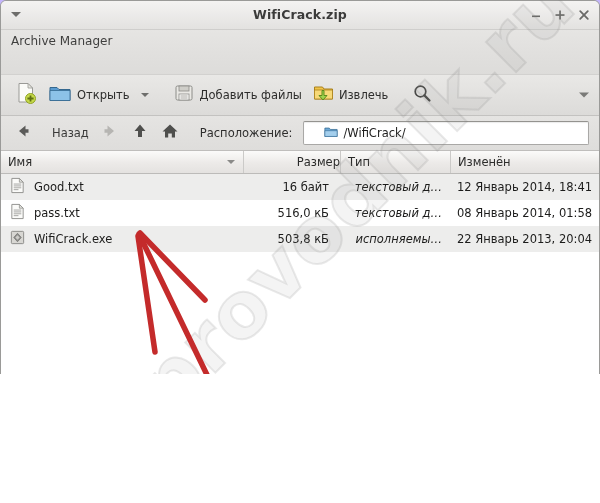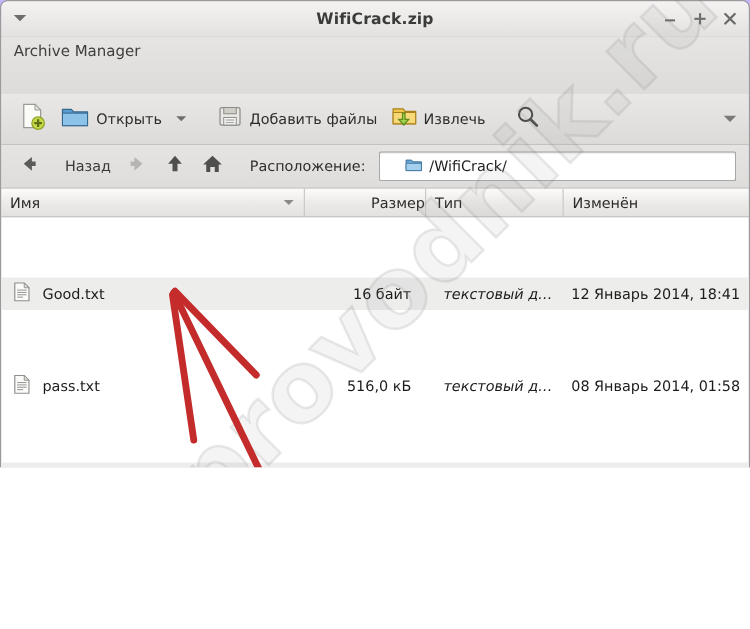--- a/index.html
+++ b/index.html
@@ -236,21 +236,20 @@
     background: #ffffff;
     overflow: hidden;
   }
   .row {
     display: flex;
     align-items: center;
     height: 26px;
     font-size: 11.5px;
     color: #1c1c1b;
     cursor: default;
-    margin-top: 48px;
   }
   .row.alt { background: #ededec; }
   .cell {
     box-sizing: border-box;
     display: flex;
     align-items: center;
     overflow: hidden;
     white-space: nowrap;
   }
   .cell-name {

